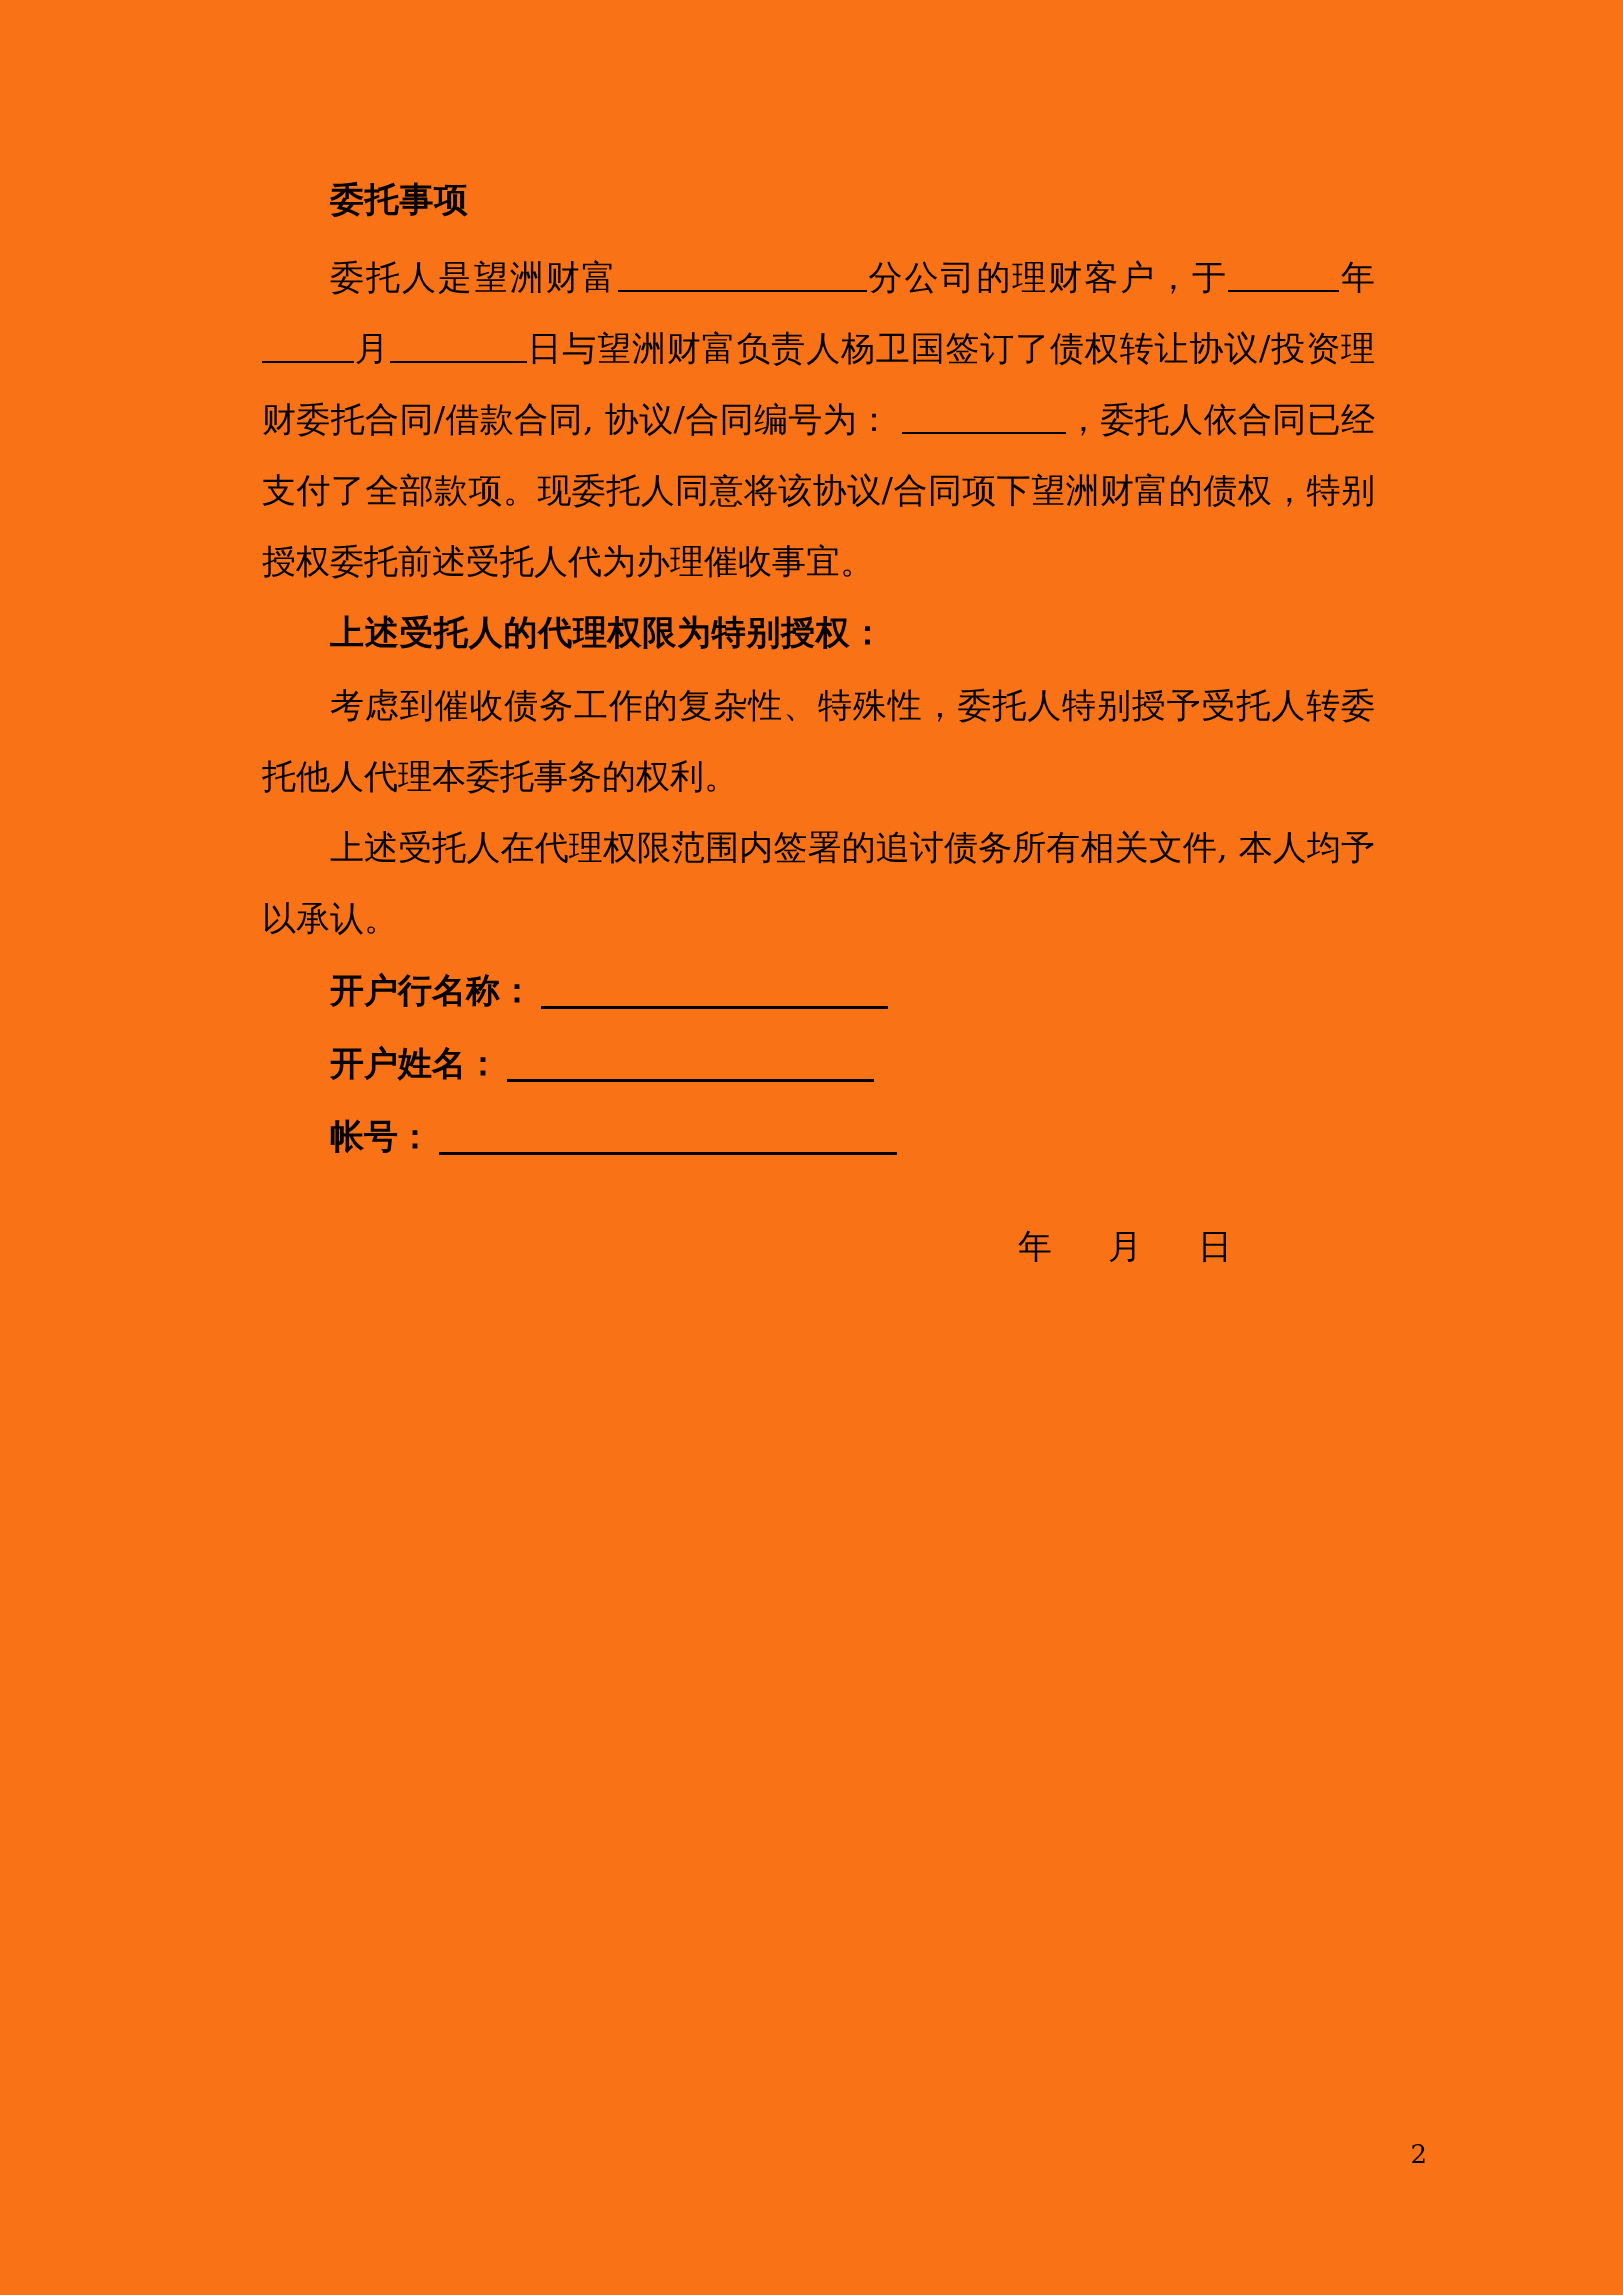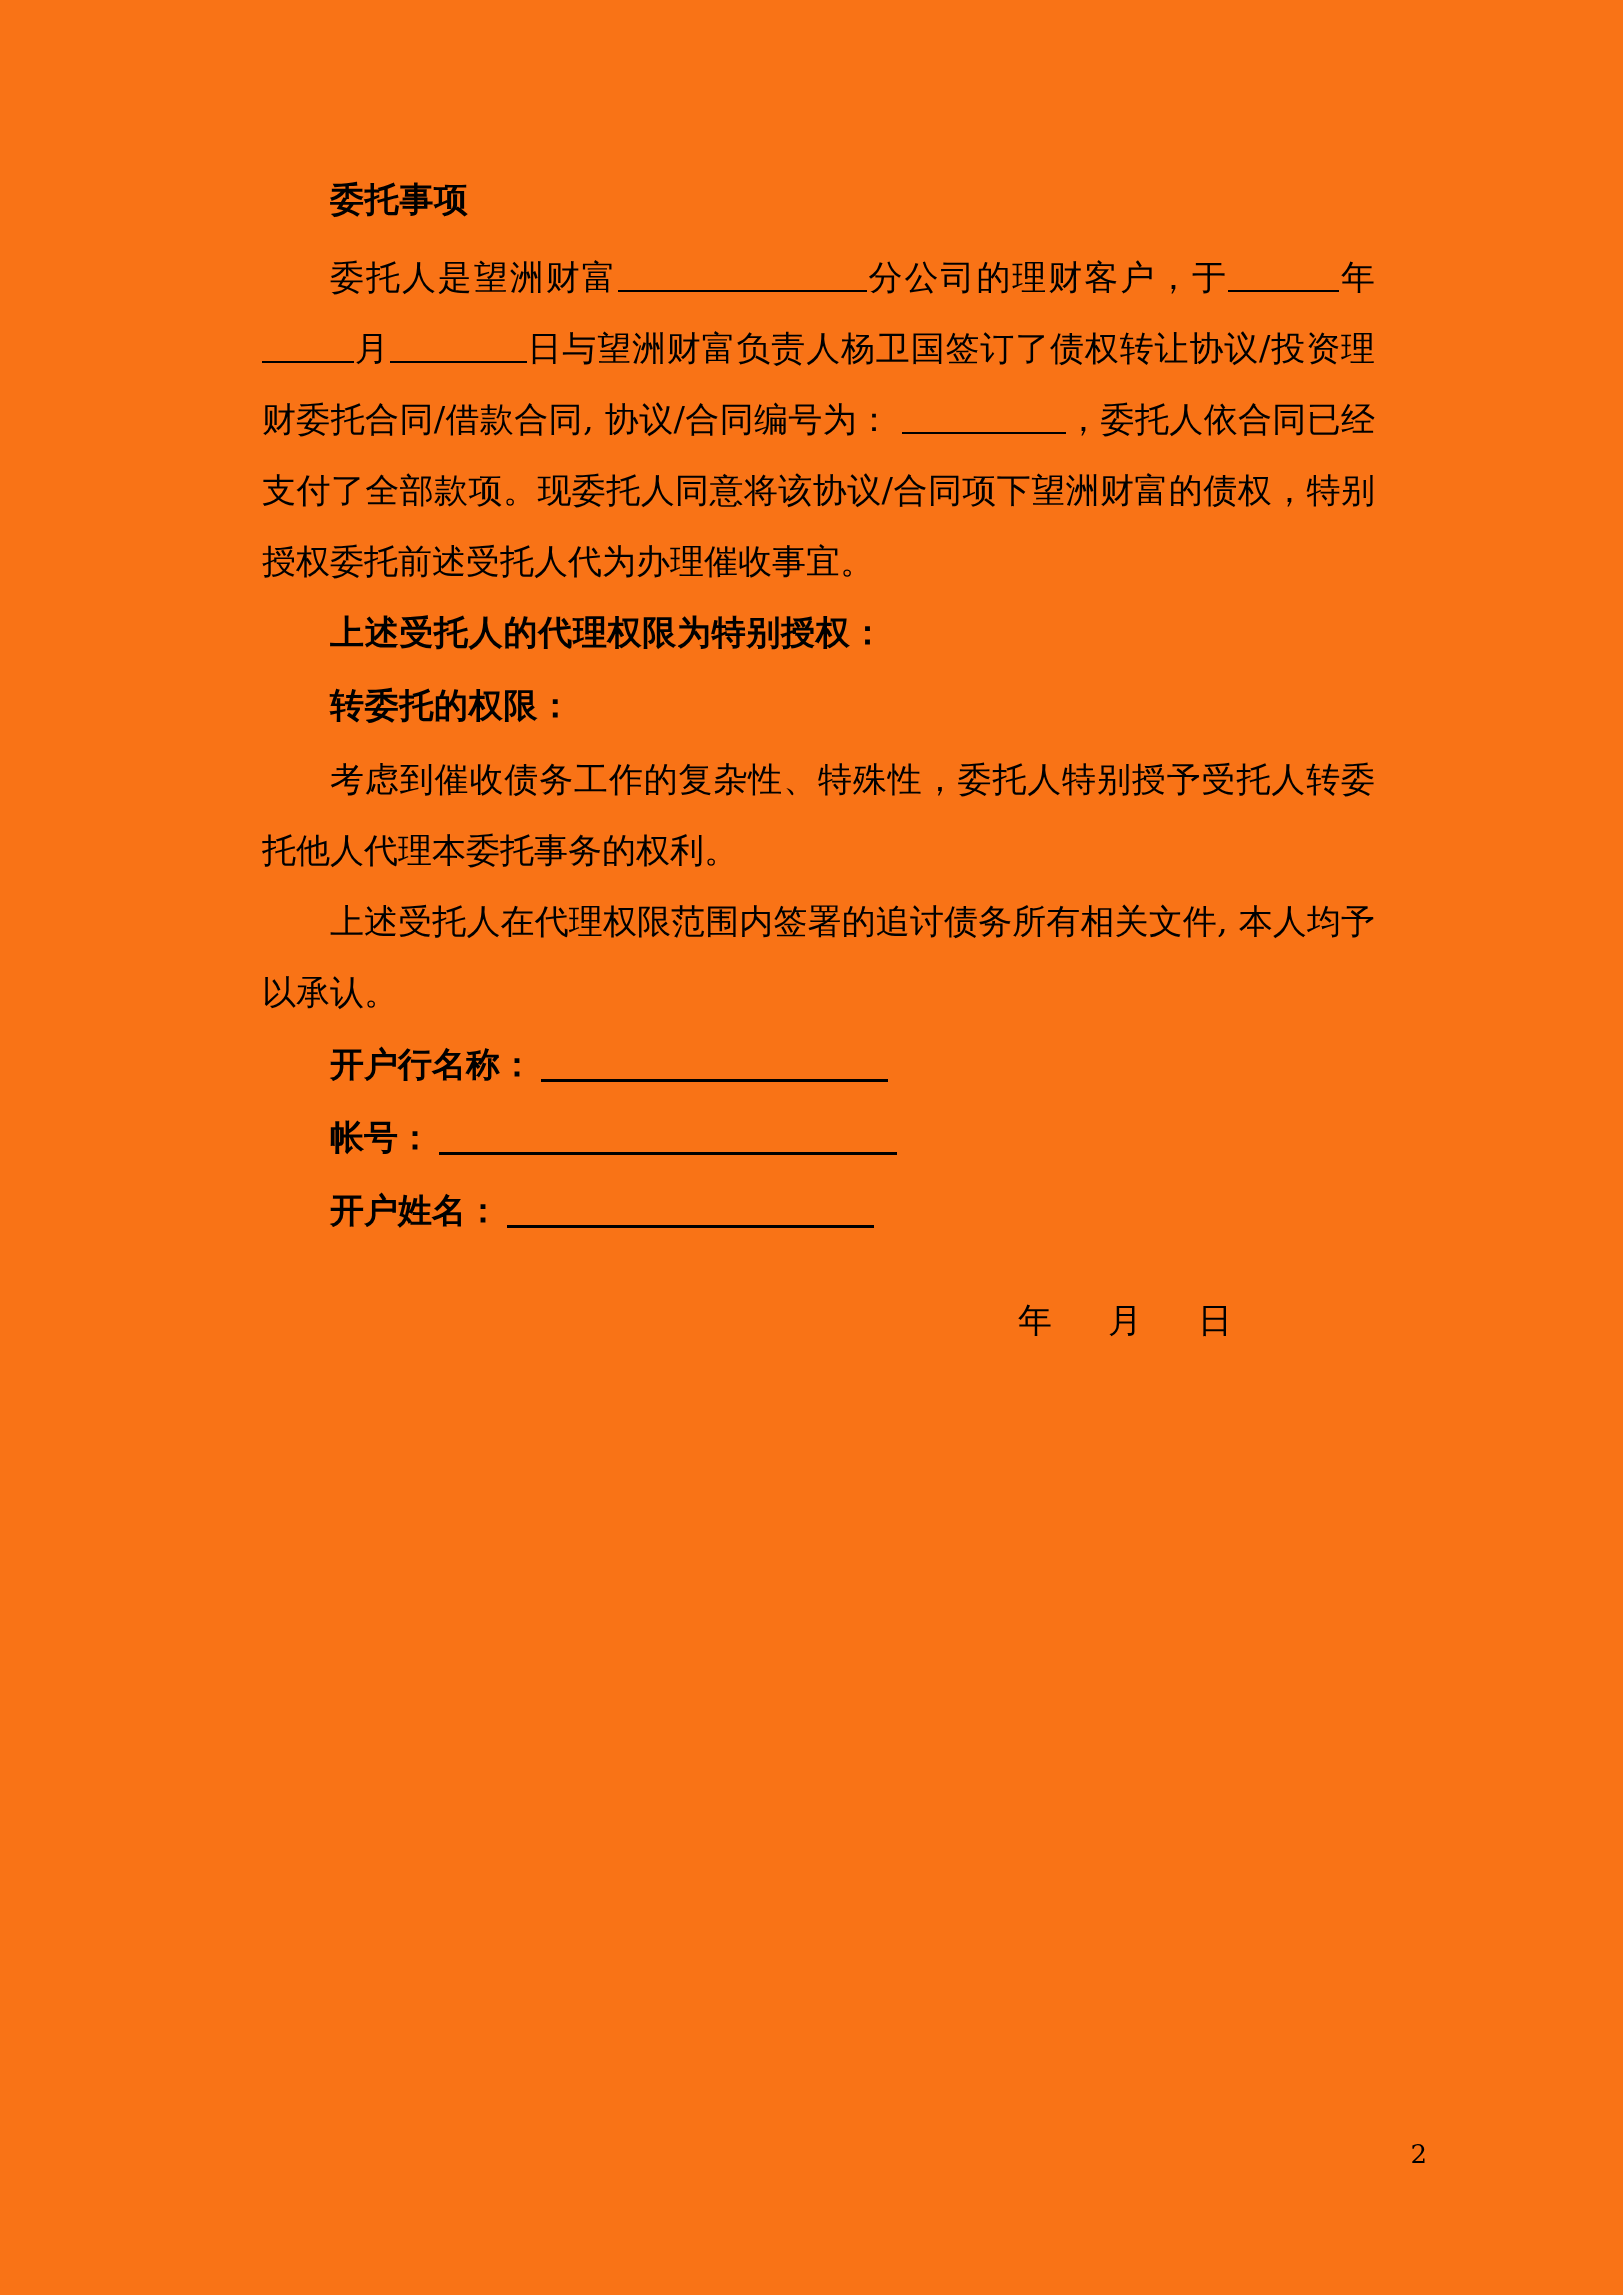--- a/index.html
+++ b/index.html
@@ -111,32 +111,31 @@
 <div class="page">
   <div class="content">
 
     <div class="h-bold first">委托事项</div>
 
     <p class="para"><span>委托人是望洲财富</span><span class="blank b-branch"></span><span>分公司的理财客户，</span><span>于</span><span class="blank b-year"></span><span>年</span><span class="blank b-month"></span><span>月</span><span class="blank b-day"></span><span>日与望洲财富负责人杨卫国签订</span><span>了债权转让协议/投资理财委托合同/借款合同, 协议/合同编号</span><span>为：</span><span class="blank b-num"></span><span>，委托人依合同已经支付了全部款项。现委托人同意将该协议/合同项下望洲财富的债权，特别授权委托前述受托人代为办理催收事宜。</span></p>
 
     <div class="h-bold">上述受托人的代理权限为特别授权：</div>
 
 
-    <div class="h-bold">转委托的权限：</div>
 
     <p class="para">考虑到催收债务工作的复杂性、特殊性，委托人特别授予受托人转委托他人代理本委托事务的权利。</p>
 
     <p class="para">上述受托人在代理权限范围内签署的追讨债务所有相关文件, 本人均予以承认。</p>
 
 
     <div class="acct-line"><span class="acct-label">开户行名称：</span><span class="acct-rule r-bank"></span></div>
 
+    <div class="acct-line"><span class="acct-label">开户姓名：</span><span class="acct-rule r-name"></span></div>
+
     <div class="acct-line"><span class="acct-label">帐号：</span><span class="acct-rule r-no"></span></div>
-
-    <div class="acct-line"><span class="acct-label">开户姓名：</span><span class="acct-rule r-name"></span></div>
 
     <div class="sign-block">
       <div class="date-line"><span>年</span><span class="gap"></span><span>月</span><span class="gap"></span><span>日</span></div>
     </div>
 
   </div>
 
   <div class="page-number">2</div>
 </div>
 

